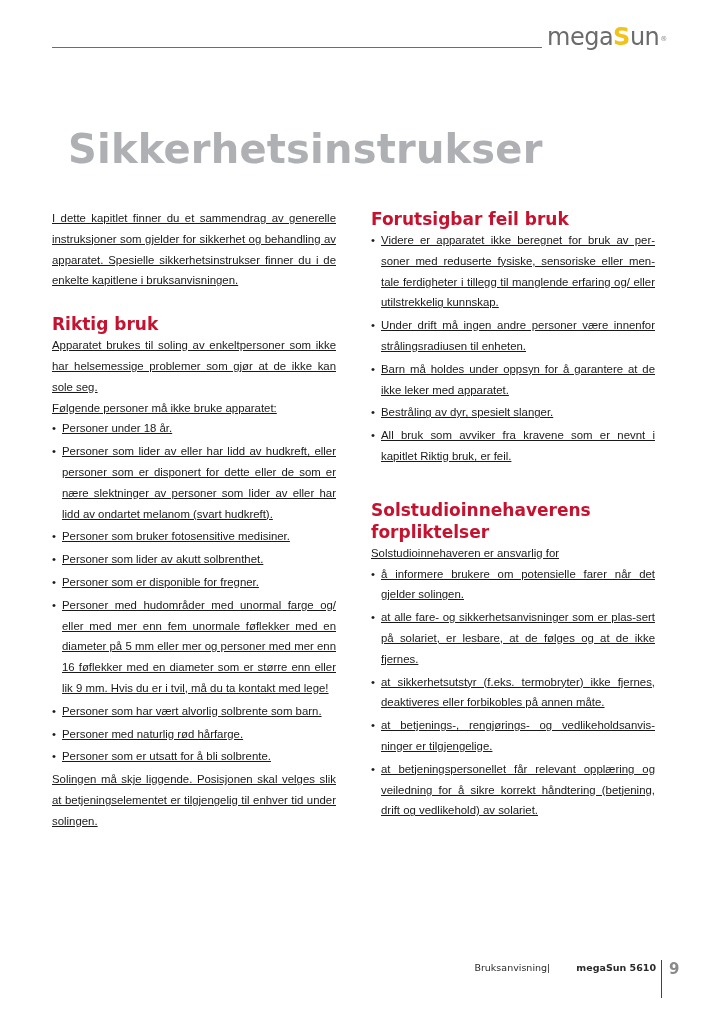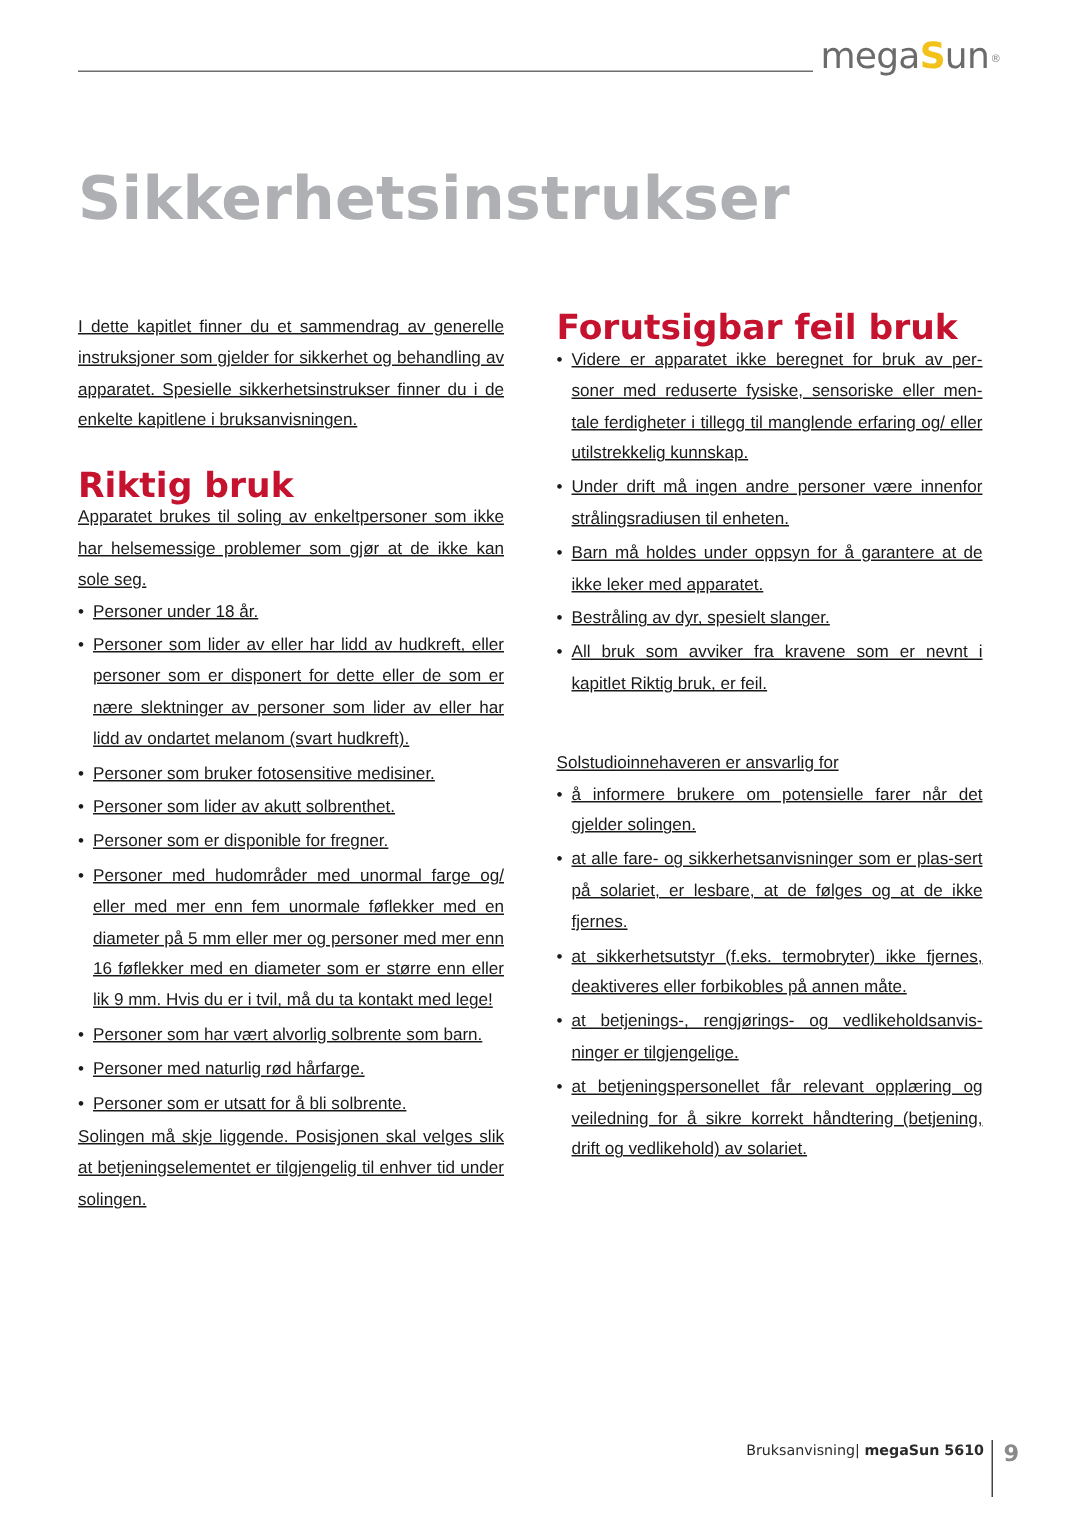--- a/index.html
+++ b/index.html
@@ -12,46 +12,46 @@
       background: #6d6d6d;
     }
     .logo {
       position: absolute; left: 547px; top: 22px;
       font-family: "DejaVu Sans", sans-serif; font-size: 24px; font-weight: normal;
       color: #6b6b6b; letter-spacing: -0.5px; line-height: 30px; text-align: right;
     }
     .logo .sun-s { color: #f2c21a; font-weight: bold; }
     .logo .reg { font-size: 7px; vertical-align: top; position: relative; top: 2px; margin-left: 1px; color: #8a8a8a; }
     .page-title {
-      position: absolute; left: 52px; top: 110px; margin: 0;
+      position: absolute; left: 52px; top: 110px; margin: 16px;
       font-family: "DejaVu Sans", sans-serif; font-size: 40px; font-weight: bold;
       color: #aeb0b3; letter-spacing: 0.2px;
     }
     .col { position: absolute; top: 208px; width: 284px; }
     .col-left { left: 52px; }
     .col-right { left: 371px; }
     p, li {
       font-size: 11.4px; line-height: 20.8px; margin: 0; text-align: justify; text-decoration: underline;
     }
     h2 {
-      font-family: "DejaVu Sans", sans-serif; font-size: 23px; font-weight: bold;
+      font-family: "DejaVu Sans", sans-serif; font-size: 17px; font-weight: bold;
       color: #c4122f; margin: 0; line-height: 22px;
     }
     ul { list-style: none; margin: 0; padding: 0; }
     li { position: relative; padding-left: 10px; margin-bottom: 2px; }
     li::before {
       content: "\2022"; position: absolute; left: 0; top: 0;
     }
     .gap-lg { height: 22px; }
     .gap-md { height: 30px; }
     .footer {
       position: absolute; top: 962px; right: 68px;
       font-size: 9.5px; color: #2a2a2a; font-family: "DejaVu Sans", sans-serif;
     }
-    .footer .product { font-weight: bold; }
+    .footer .product { font-weight: bold; margin-left: 23px; }
     .footer-rule {
       position: absolute; left: 661px; top: 960px; width: 1px; height: 38px; background: #444;
     }
     .page-number {
       position: absolute; left: 669px; top: 960px;
       font-family: "DejaVu Sans", sans-serif; font-size: 15px; font-weight: bold; color: #8a8a8a;
     }
   </style>
 </head>
 <body>
@@ -59,20 +59,21 @@
 <div class="header-rule"></div>
 <div class="logo"><span>mega</span><span class="sun-s">S</span><span>un</span><span class="reg">®</span></div>
 
 <h1 class="page-title">Sikkerhetsinstrukser</h1>
 
 <div class="col col-left">
   <p>I dette kapitlet finner du et sammendrag av generelle instruksjoner som gjelder for sikkerhet og behandling av apparatet. Spesielle sikkerhetsinstrukser finner du i de enkelte kapitlene i bruksanvisningen.</p>
   <div class="gap-lg"></div>
   <h2>Riktig bruk</h2>
   <p>Apparatet brukes til soling av enkeltpersoner som ikke har helsemessige problemer som gjør at de ikke kan sole seg.</p>
+  <p>Følgende personer må ikke bruke apparatet:</p>
   <ul>
     <li>Personer under 18 år.</li>
     <li>Personer som lider av eller har lidd av hudkreft, eller personer som er disponert for dette eller de som er nære slektninger av personer som lider av eller har lidd av ondartet melanom (svart hudkreft).</li>
     <li>Personer som bruker fotosensitive medisiner.</li>
     <li>Personer som lider av akutt solbrenthet.</li>
     <li>Personer som er disponible for fregner.</li>
     <li>Personer med hudområder med unormal farge og/ eller med mer enn fem unormale føflekker med en diameter på 5 mm eller mer og personer med mer enn 16 føflekker med en diameter som er større enn eller lik 9 mm. Hvis du er i tvil, må du ta kontakt med lege!</li>
     <li>Personer som har vært alvorlig solbrente som barn.</li>
     <li>Personer med naturlig rød hårfarge.</li>
     <li>Personer som er utsatt for å bli solbrente.</li>
@@ -83,20 +84,21 @@
 <div class="col col-right">
   <h2>Forutsigbar feil bruk</h2>
   <ul>
     <li>Videre er apparatet ikke beregnet for bruk av per-soner med reduserte fysiske, sensoriske eller men-tale ferdigheter i tillegg til manglende erfaring og/ eller utilstrekkelig kunnskap.</li>
     <li>Under drift må ingen andre personer være innenfor strålingsradiusen til enheten.</li>
     <li>Barn må holdes under oppsyn for å garantere at de ikke leker med apparatet.</li>
     <li>Bestråling av dyr, spesielt slanger.</li>
     <li>All bruk som avviker fra kravene som er nevnt i kapitlet Riktig bruk, er feil.</li>
   </ul>
   <div class="gap-md"></div>
+  <h2><span>Solstudioinnehaverens</span><br><span>forpliktelser</span></h2>
   <p>Solstudioinnehaveren er ansvarlig for</p>
   <ul>
     <li>å informere brukere om potensielle farer når det gjelder solingen.</li>
     <li>at alle fare- og sikkerhetsanvisninger som er plas-sert på solariet, er lesbare, at de følges og at de ikke fjernes.</li>
     <li>at sikkerhetsutstyr (f.eks. termobryter) ikke fjernes, deaktiveres eller forbikobles på annen måte.</li>
     <li>at betjenings-, rengjørings- og vedlikeholdsanvis-ninger er tilgjengelige.</li>
     <li>at betjeningspersonellet får relevant opplæring og veiledning for å sikre korrekt håndtering (betjening, drift og vedlikehold) av solariet.</li>
   </ul>
 </div>
 

